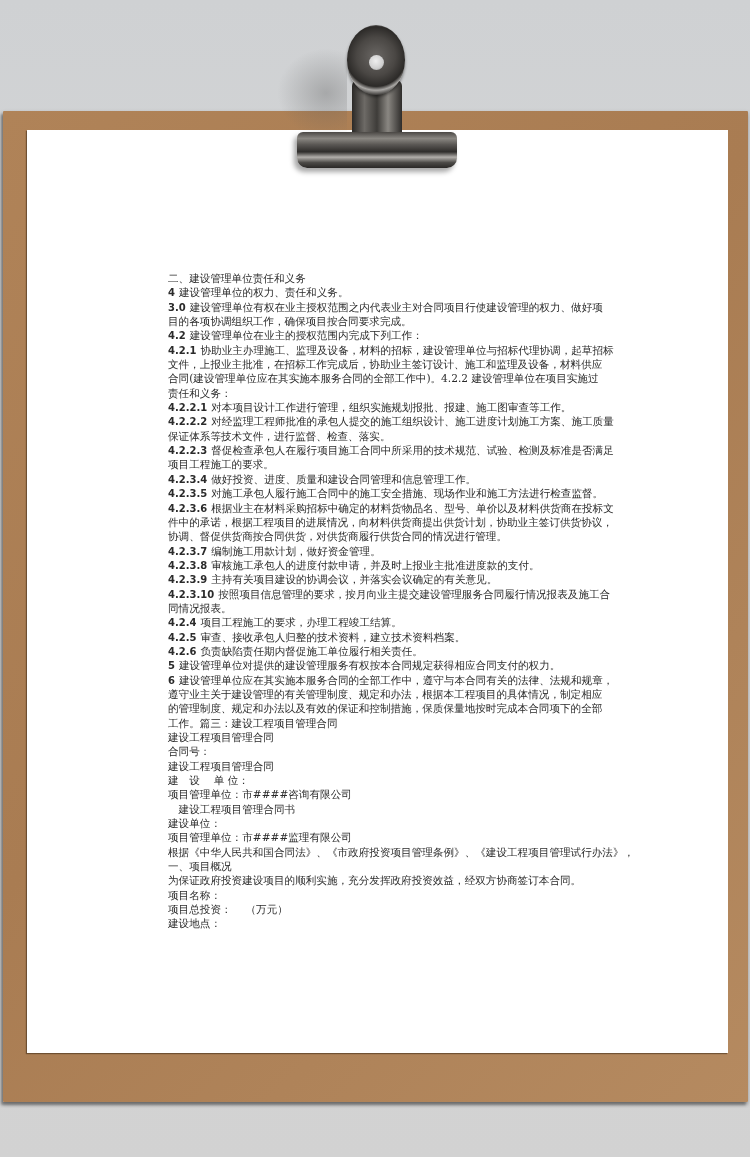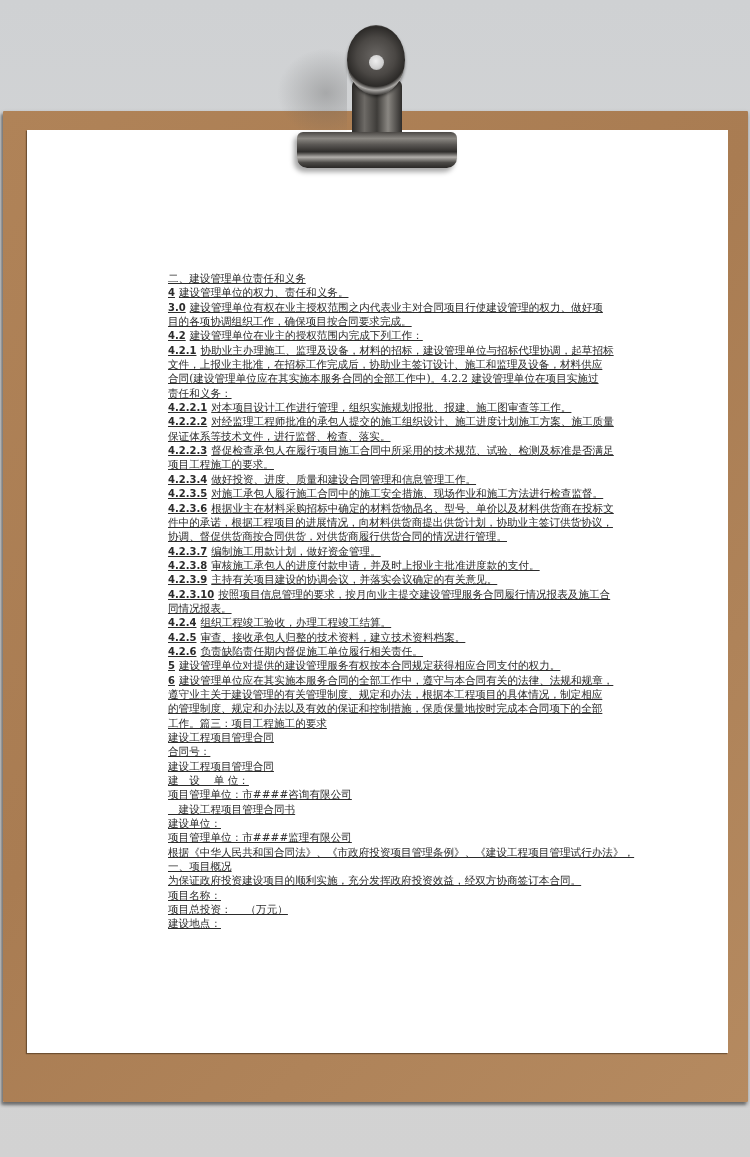--- a/index.html
+++ b/index.html
@@ -16,21 +16,21 @@
   }
   .paper {
     position: absolute; left: 27px; top: 130px; width: 701px; height: 923px;
     background: #ffffff;
     box-shadow: -1px 1px 1px rgba(60,40,20,0.55);
   }
   .doc {
     position: absolute; left: 168px; top: 271px; width: 420px;
     font-size: 10.6px; line-height: 14.35px; color: #2b2b2b;
   }
-  .doc .ln { white-space: nowrap; overflow: visible; height: 14.35px; text-decoration: underline; }
+  .doc .ln { white-space: nowrap; overflow: visible; height: 14.35px; }
   .doc .num { font-family: "DejaVu Sans", "Liberation Sans", sans-serif; font-weight: bold; font-size: 10px; margin-right: 4px; }
   
   .clip { position: absolute; left: 285px; top: 18px; width: 180px; height: 155px; }
   .clip-ring {
     position: absolute; left: 62px; top: 7px; width: 58px; height: 70px; border-radius: 50%;
     background: radial-gradient(circle at 50% 45%, #6a6764 0%, #4a4744 40%, #2c2a28 62%, #a9a7a4 70%, #3a3836 80%, #8f8c88 90%, #2a2826 100%);
     box-shadow: 0 2px 3px rgba(0,0,0,0.45);
   }
   .clip-hole {
     position: absolute; left: 84px; top: 37px; width: 15px; height: 15px; border-radius: 50%;
@@ -77,28 +77,28 @@
     <div class="ln"><span class="num">4.2.3.4</span><span>做好投资、进度、质量和建设合同管理和信息管理工作。</span></div>
     <div class="ln"><span class="num">4.2.3.5</span><span>对施工承包人履行施工合同中的施工安全措施、现场作业和施工方法进行检查监督。</span></div>
     <div class="ln"><span class="num">4.2.3.6</span><span>根据业主在材料采购招标中确定的材料货物品名、型号、单价以及材料供货商在投标文</span></div>
     <div class="ln"><span>件中的承诺，根据工程项目的进展情况，向材料供货商提出供货计划，协助业主签订供货协议，</span></div>
     <div class="ln"><span>协调、督促供货商按合同供货，对供货商履行供货合同的情况进行管理。</span></div>
     <div class="ln"><span class="num">4.2.3.7</span><span>编制施工用款计划，做好资金管理。</span></div>
     <div class="ln"><span class="num">4.2.3.8</span><span>审核施工承包人的进度付款申请，并及时上报业主批准进度款的支付。</span></div>
     <div class="ln"><span class="num">4.2.3.9</span><span>主持有关项目建设的协调会议，并落实会议确定的有关意见。</span></div>
     <div class="ln"><span class="num">4.2.3.10</span><span>按照项目信息管理的要求，按月向业主提交建设管理服务合同履行情况报表及施工合</span></div>
     <div class="ln"><span>同情况报表。</span></div>
-    <div class="ln"><span class="num">4.2.4</span><span>组织工程竣工验收，办理工程竣工结算。</span></div>
+    <div class="ln"><span class="num">4.2.4</span><span>项目工程施工的要求，办理工程竣工结算。</span></div>
     <div class="ln"><span class="num">4.2.5</span><span>审查、接收承包人归整的技术资料，建立技术资料档案。</span></div>
     <div class="ln"><span class="num">4.2.6</span><span>负责缺陷责任期内督促施工单位履行相关责任。</span></div>
     <div class="ln"><span class="num">5</span><span>建设管理单位对提供的建设管理服务有权按本合同规定获得相应合同支付的权力。</span></div>
     <div class="ln"><span class="num">6</span><span>建设管理单位应在其实施本服务合同的全部工作中，遵守与本合同有关的法律、法规和规章，</span></div>
     <div class="ln"><span>遵守业主关于建设管理的有关管理制度、规定和办法，根据本工程项目的具体情况，制定相应</span></div>
     <div class="ln"><span>的管理制度、规定和办法以及有效的保证和控制措施，保质保量地按时完成本合同项下的全部</span></div>
-    <div class="ln"><span>工作。篇三：项目工程施工的要求</span></div>
+    <div class="ln"><span>工作。篇三：建设工程项目管理合同</span></div>
     <div class="ln"><span>建设工程项目管理合同</span></div>
     <div class="ln"><span>合同号：</span></div>
     <div class="ln"><span>建设工程项目管理合同</span></div>
     <div class="ln"><span>建　设　 单 位：</span></div>
     <div class="ln"><span>项目管理单位：市####咨询有限公司</span></div>
     <div class="ln"><span>　建设工程项目管理合同书</span></div>
     <div class="ln"><span>建设单位：</span></div>
     <div class="ln"><span>项目管理单位：市####监理有限公司</span></div>
     <div class="ln"><span>根据《中华人民共和国合同法》、《市政府投资项目管理条例》、《建设工程项目管理试行办法》，</span></div>
     <div class="ln"><span>一、项目概况</span></div>

